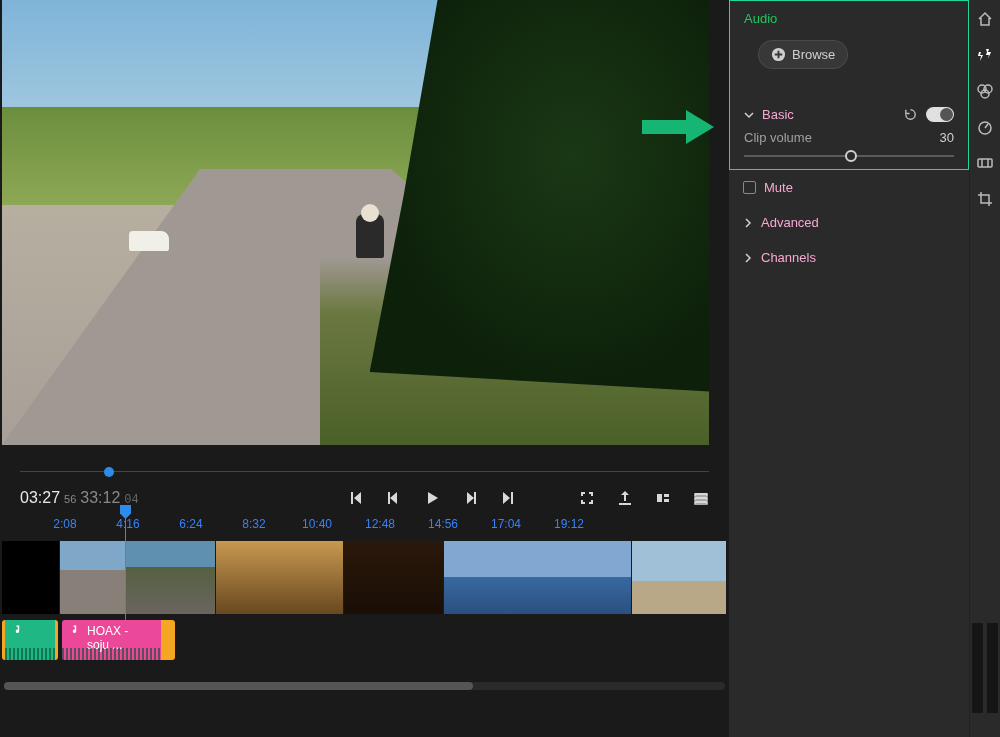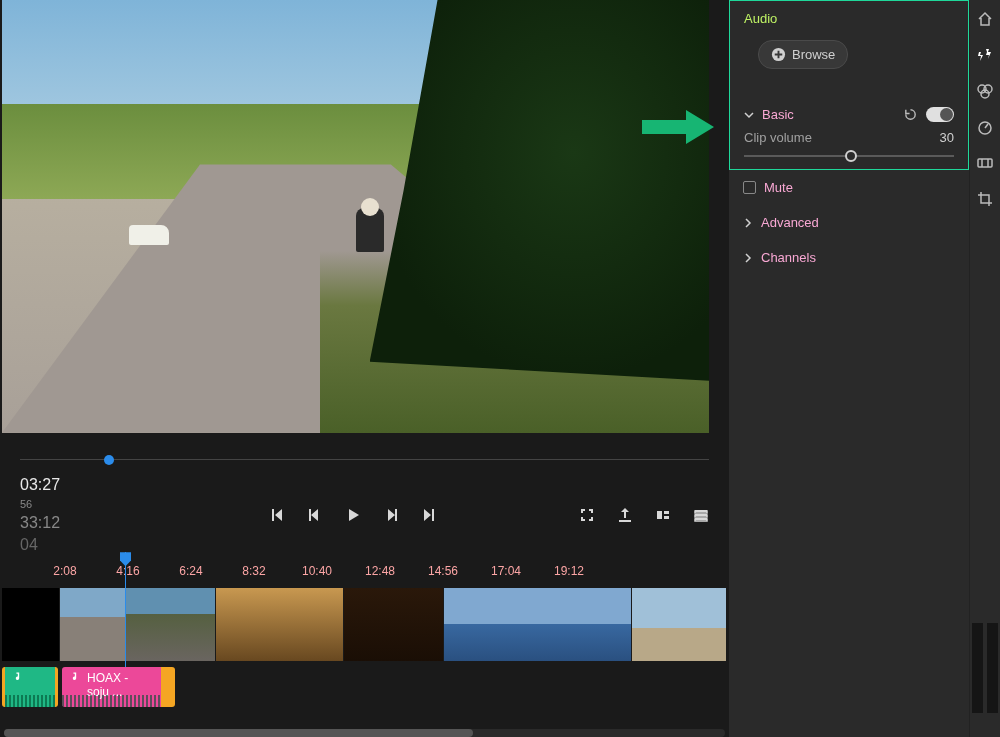--- a/index.html
+++ b/index.html
@@ -19,31 +19,31 @@
   .motor:before { content:""; position:absolute; top:-10px; left:5px; width:18px; height:18px; background:#e8e0d0; border-radius:50%; }
   .car { position:absolute; top:52%; left:18%; width:40px; height:20px; background:#f0f0e8; border-radius:4px 8px 2px 2px; }
   
   
   .mini-track { height: 18px; margin: 18px 20px 0 20px; position: relative; }
   .mini-track .dot { position:absolute; top:4px; left:84px; width:10px; height:10px; background:#2b8ceb; border-radius:50%; }
   .mini-track .line { position:absolute; top:8px; left:0; right:0; height:1px; background:#444; }
   
   
   .controls { display:flex; align-items:center; padding: 8px 20px 4px 20px; gap:24px; }
-  .time { display:flex; align-items:baseline; gap:4px;flex-direction:column; }
+  .time { display:flex; align-items:baseline; gap:4px; }
   .time .t1 { color:#e8e8e8; font-size:16px; font-weight:500; }
   .time .t1s { color:#888; font-size:11px; }
   .time .t2 { color:#888; font-size:16px; }
-  .time .t2s { color:#666; font-size:16px; }
+  .time .t2s { color:#666; font-size:12px;font-family:Liberation Mono, monospace; }
   .transport { display:flex; gap:22px; margin-left:185px; }
   .transport svg, .right-ctrls svg { fill:#d8d8d8; cursor:pointer; }
   .right-ctrls { margin-left:auto; display:flex; gap:22px; }
   
   
-  .ruler { display:flex; padding: 6px 0 4px 50px; gap:33px; font-size:12px; color:#fca5a5; position:relative; }
+  .ruler { display:flex; padding: 6px 0 4px 50px; gap:33px; font-size:12px; color:#3b82f6; position:relative; }
   .ruler span { width:30px; text-align:center; }
   
   
   .timeline { position:relative; padding:0 2px; }
   .video-row { display:flex; height:73px; margin-top:6px; }
   .vclip { height:73px; border-right:1px solid #1a1a1a; background-size:cover; background-position:center; }
   .vc0 { width:58px; background:#000; }
   .vc1 { width:66px; background:linear-gradient(to bottom,#7fa8c8 0%,#7fa8c8 40%, #888078 40%, #888078 100%); }
   .vc2 { width:90px; background:linear-gradient(to bottom,#6090b0 0%,#6090b0 35%, #556040 35%, #6a6560 100%); }
   .vc3 { width:128px; background:linear-gradient(#c89850,#684820); }
@@ -60,21 +60,21 @@
   
   .playhead { position:absolute; top:-30px; left:125px; bottom:0; width:1px; background:#2b8ceb; }
   .playhead:before { content:""; position:absolute; top:0; left:-5px; width:11px; height:14px; background:#2b8ceb; clip-path: polygon(0 0,100% 0,100% 60%, 50% 100%, 0 60%); }
   
   .hscroll { margin:22px 4px 0 4px; height:8px; background:#2a2a2a; border-radius:4px; position:relative; }
   .hscroll:before { content:""; position:absolute; left:0; width:65%; height:100%; background:#555; border-radius:4px; }
   
   
   .panel { width:248px; background:#2a2a2a; display:flex; flex-direction:column; font-size:13px; }
   .highlight { border:1px solid #1fd89a; margin:0; }
-  .panel-title { padding:10px 14px 14px; color:#bef264; font-weight:500; }
+  .panel-title { padding:10px 14px 14px; color:#22c55e; font-weight:500; }
   .browse { margin:0 14px 14px; padding:6px 12px; background:#383838; border:1px solid #4a4a4a; border-radius:14px; display:inline-flex; align-items:center; gap:6px; color:#d0d0d0; cursor:pointer; }
   .row { display:flex; align-items:center; padding:10px 14px; gap:8px; color:#f9a8d4; cursor:pointer; }
   .row .lbl { flex:1; font-weight:500; }
   .chev { width:10px; height:10px; }
   .row-basic { padding-bottom:6px; }
   .reset-ico { color:#bbb; }
   .toggle { width:28px; height:15px; background:#e0e0e0; border-radius:8px; position:relative; }
   .toggle:after { content:""; position:absolute; right:1px; top:1px; width:13px; height:13px; background:#555; border-radius:50%; }
   .subrow { padding:2px 14px 10px; color:#a0a0a0; display:flex;gap:44px; }
   .subrow .val { margin-left:auto; color:#d0d0d0; }

